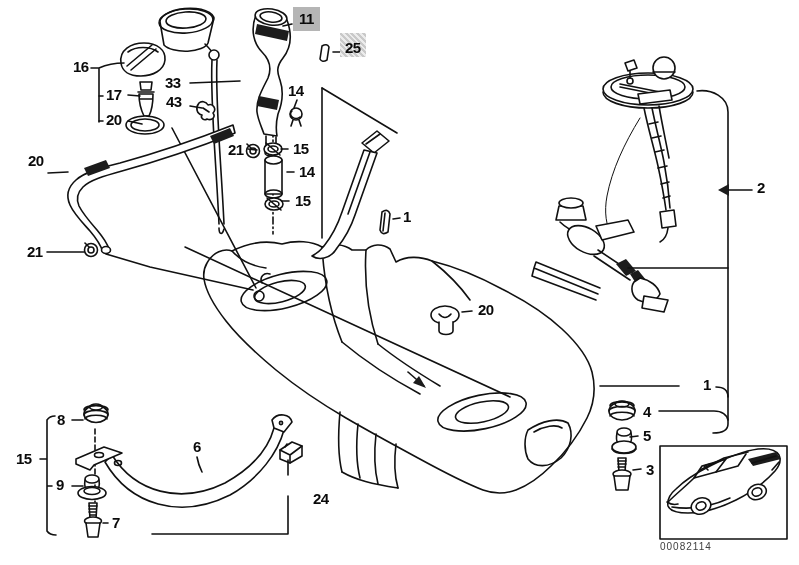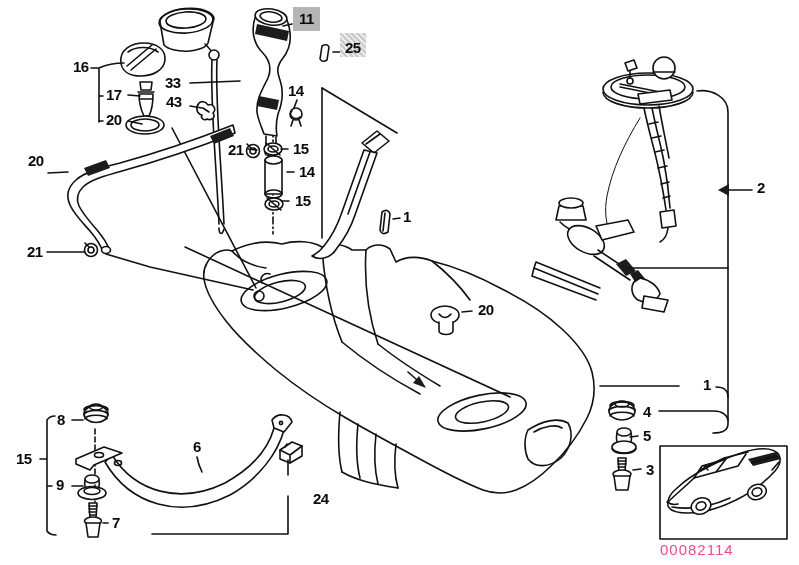--- a/index.html
+++ b/index.html
@@ -12,21 +12,21 @@
   .art .thin{stroke-width:1;}
   .art .med{stroke-width:1.3;}
   .art .solid{fill:#fff;}
   .art .dark{fill:#1c1c1c;stroke:none;}
   .labels{position:absolute;left:0;top:0;width:100%;height:100%;pointer-events:none;}
   .part-label{position:absolute;font-weight:bold;font-size:15px;line-height:1;
       letter-spacing:-0.5px;color:#0a0a0a;pointer-events:auto;cursor:pointer;}
   .part-label.hl-solid{background:var(--hl,#b5b5b5);padding:4px 6px 5px;margin:-4px -6px -5px;}
   .part-label.hl-hatch{background-image:repeating-linear-gradient(45deg,#c9c9c9 0 2px,#ececec 2px 4px);
       padding:7px 5px 2px;margin:-9px -5px -2px;}
-  .code{position:absolute;left:660px;top:541px;font-size:15px;letter-spacing:1px;color:#ec4899;}
+  .code{position:absolute;left:660px;top:541px;font-size:10px;letter-spacing:1px;color:#404040;}
 </style>
 </head>
 <body>
 
 <div class="stage">
 
 <svg class="art" width="799" height="565" viewBox="0 0 799 565">
 
   <g>
     <path class="solid" d="M207,263 C213,252 224,248 232,251 C248,243 266,240 282,244 C296,240 312,241 322,247

